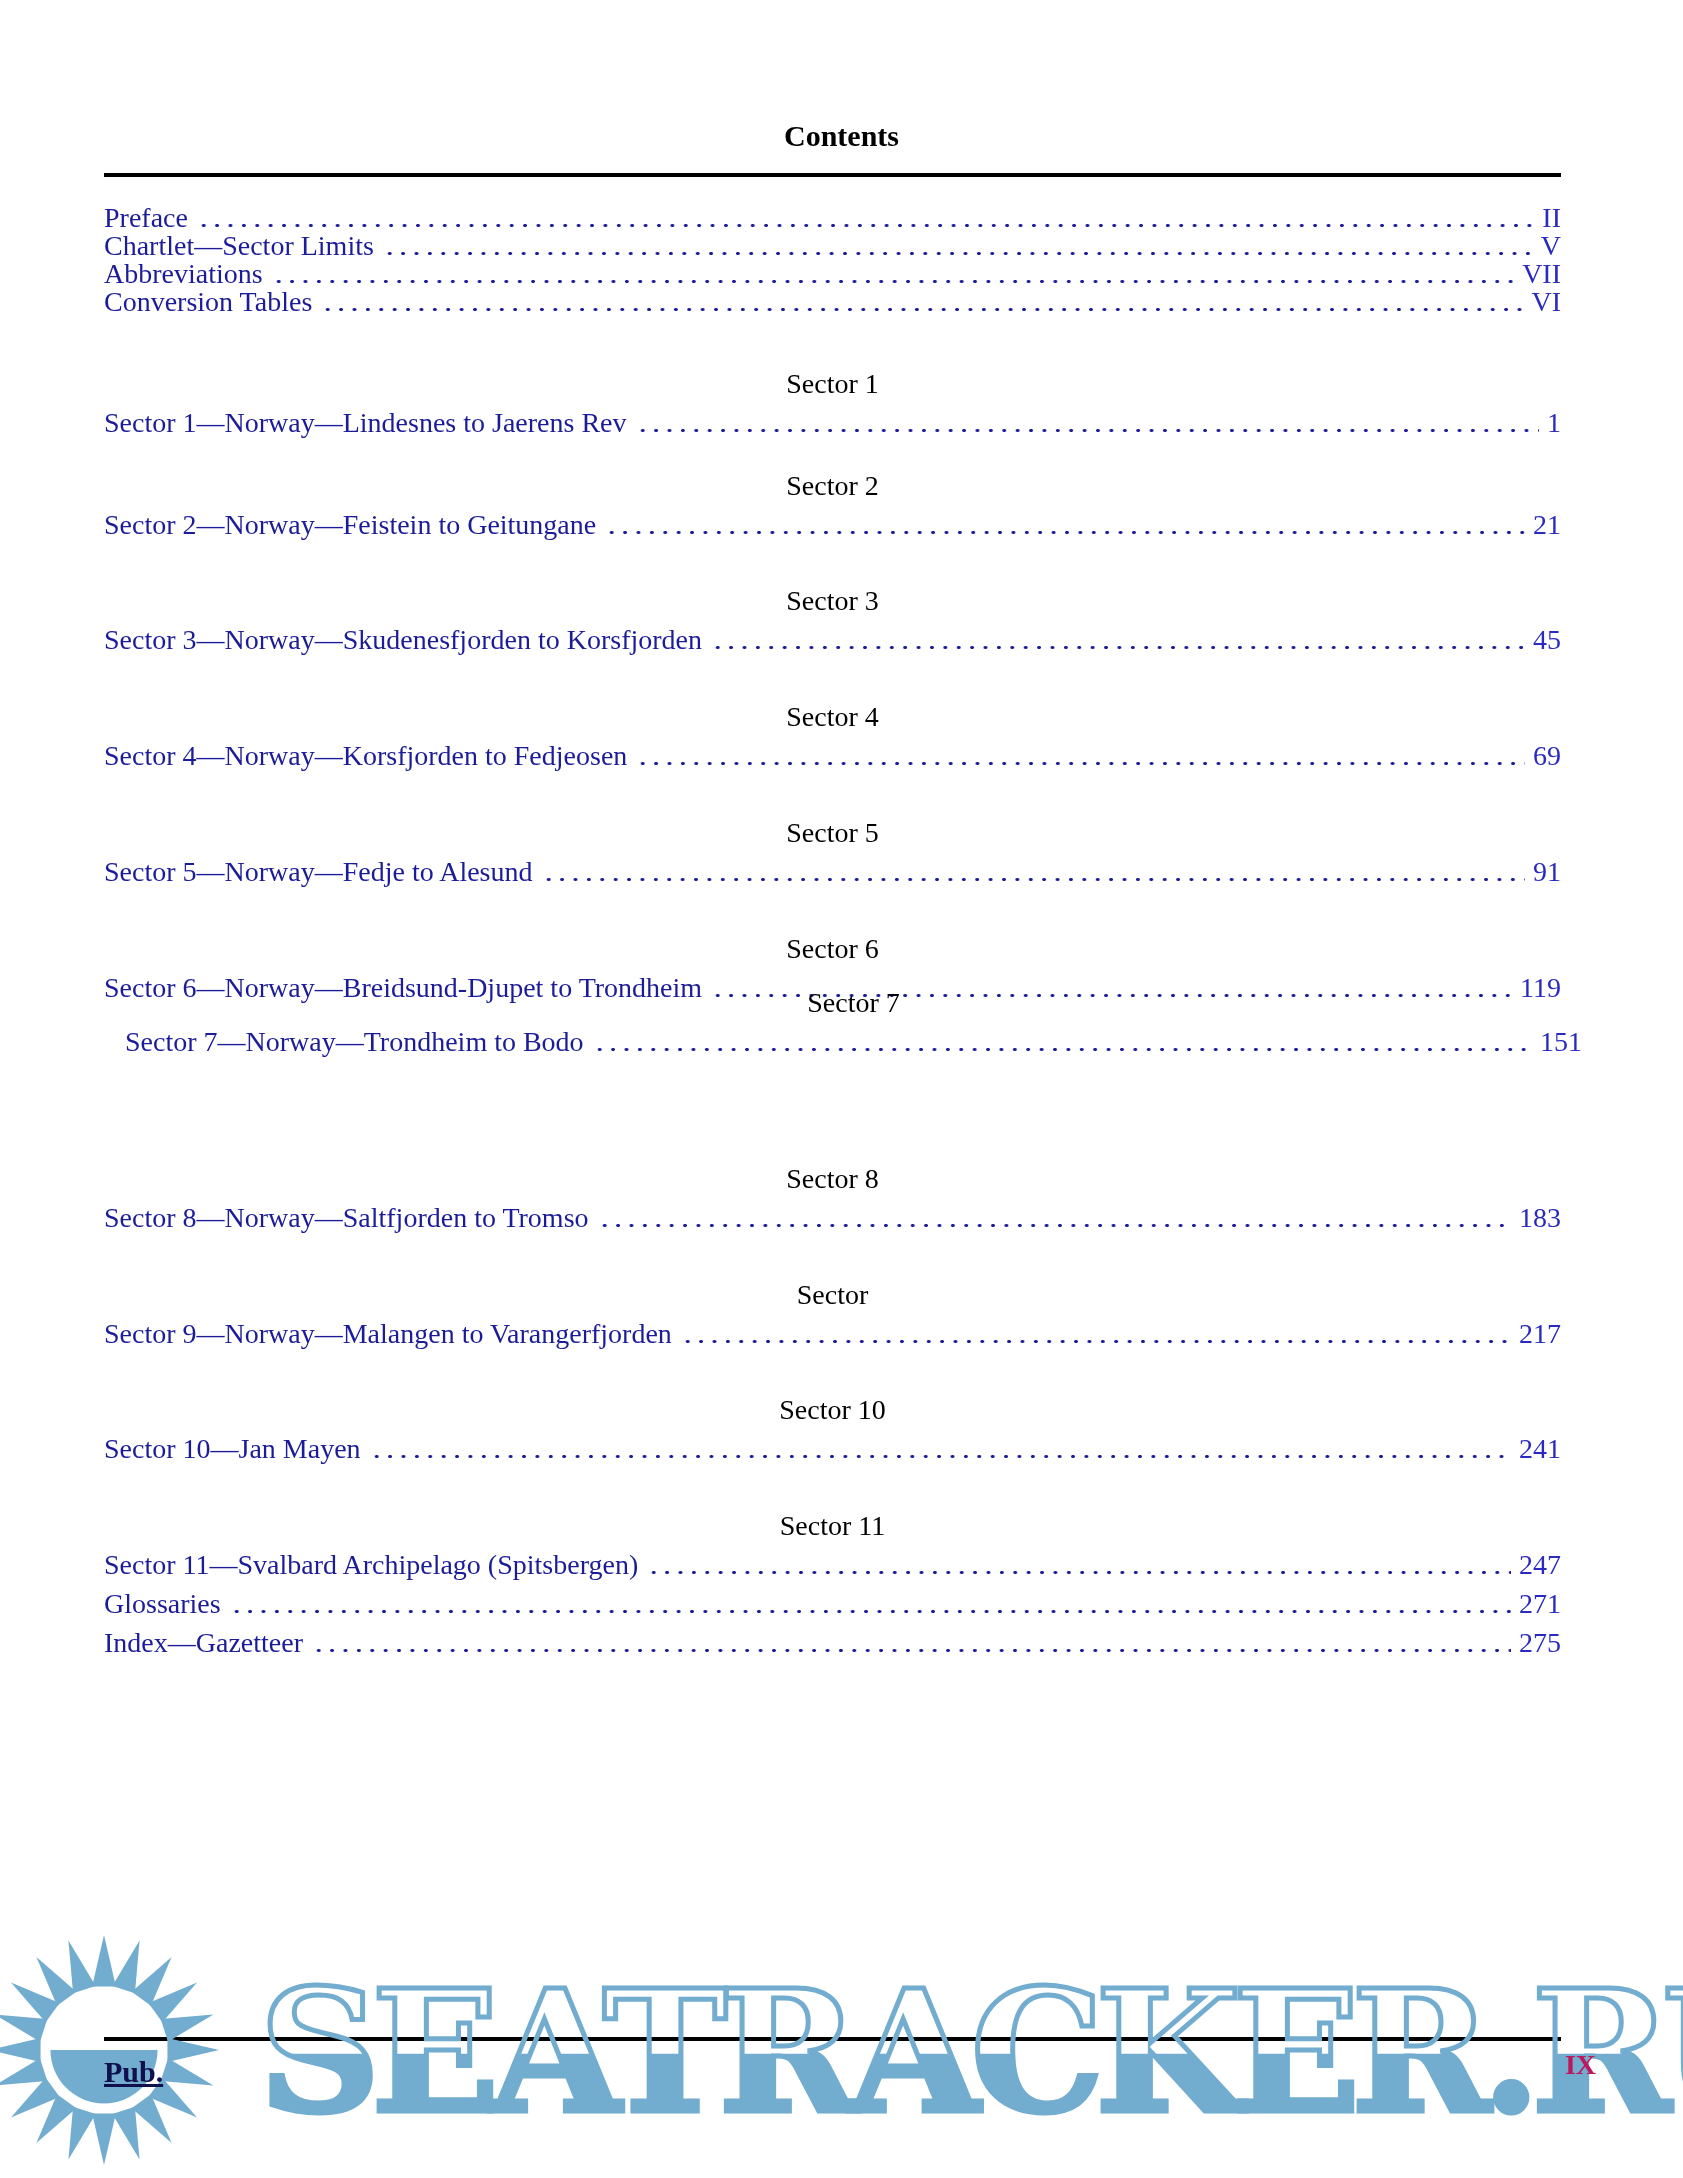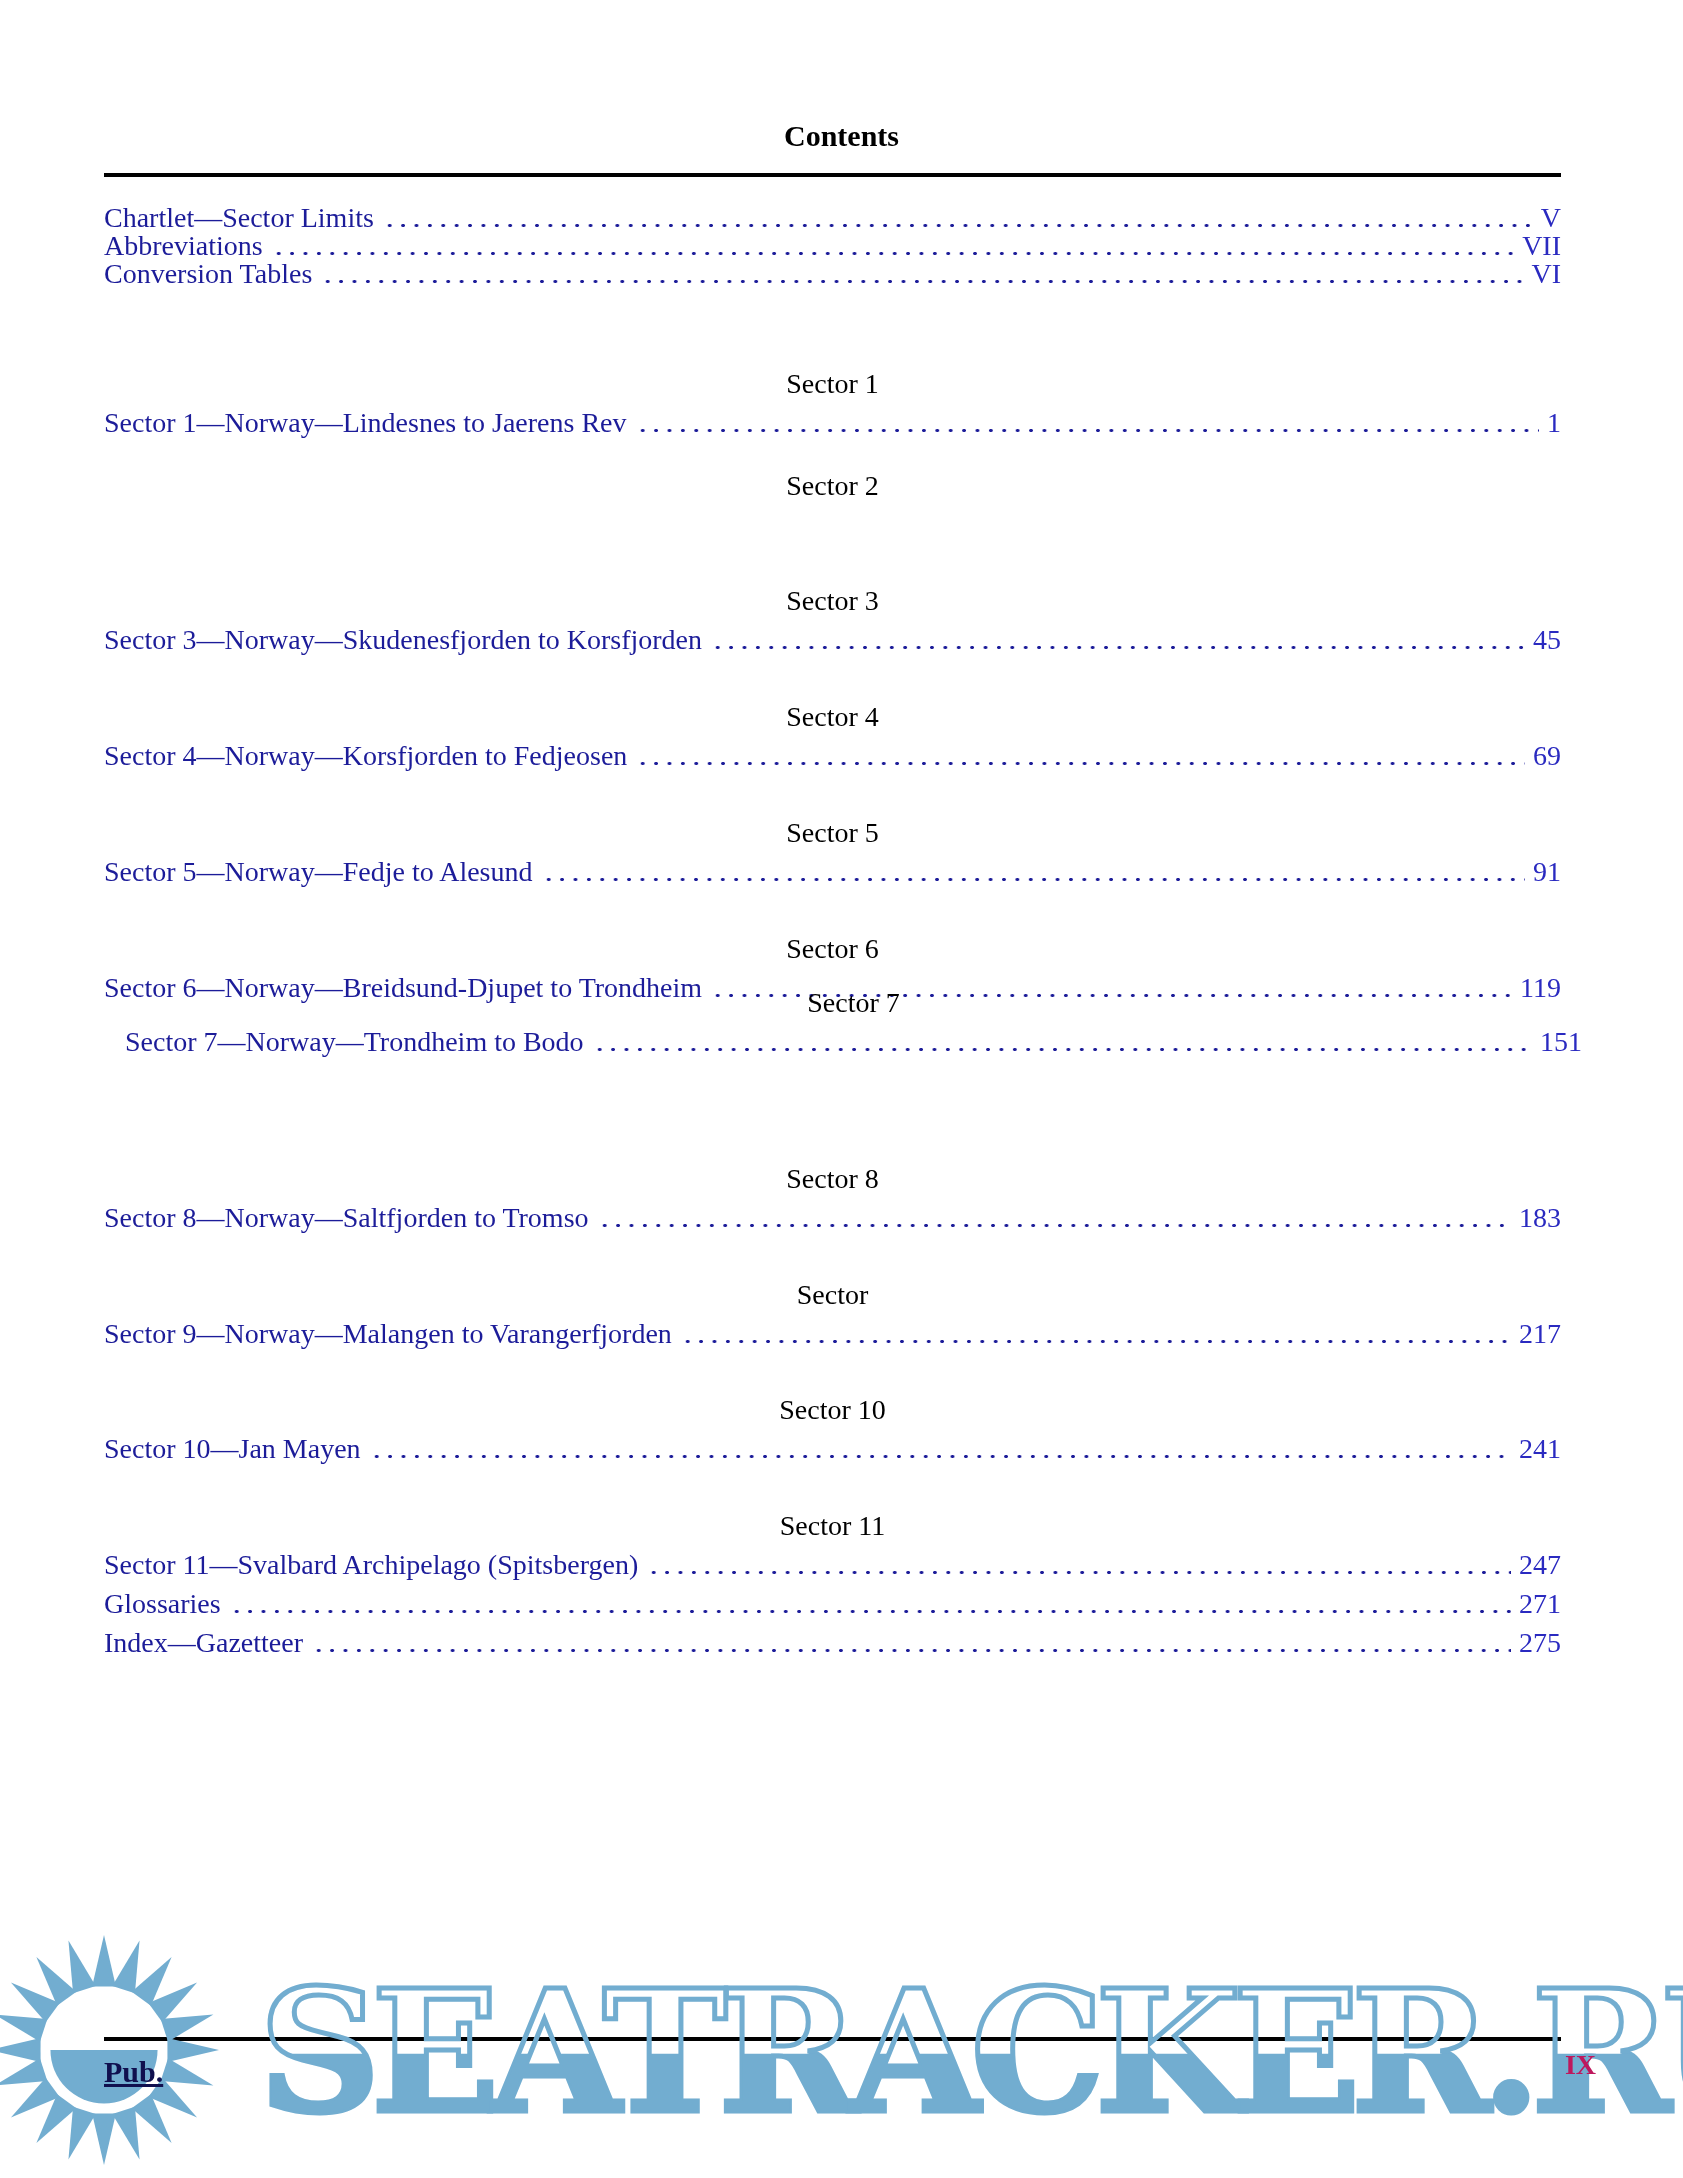--- a/index.html
+++ b/index.html
@@ -84,20 +84,25 @@
 <body>
 
 <div class="page">
 
   <div class="title">Contents</div>
 
   <div class="rule rule-top"></div>
 
   <div class="front-matter" id="front-matter">
       <div class="toc-row fm-row">
+    <span class="toc-label">Preface</span>
+    <span class="leader"></span>
+    <span class="toc-page">II</span>
+  </div>
+      <div class="toc-row fm-row">
     <span class="toc-label">Chartlet—Sector Limits</span>
     <span class="leader"></span>
     <span class="toc-page">V</span>
   </div>
       <div class="toc-row fm-row">
     <span class="toc-label">Abbreviations</span>
     <span class="leader"></span>
     <span class="toc-page">VII</span>
   </div>
       <div class="toc-row fm-row">
@@ -113,20 +118,27 @@
         <div class="group-entries">
           <div class="toc-row">
     <span class="toc-label">Sector 1—Norway—Lindesnes to Jaerens Rev</span>
     <span class="leader"></span>
     <span class="toc-page">1</span>
   </div>
         </div>
       </div>
       <div class="group" style="top: 471px;">
         <div class="group-heading">Sector 2</div>
+        <div class="group-entries">
+          <div class="toc-row">
+    <span class="toc-label">Sector 2—Norway—Feistein to Geitungane</span>
+    <span class="leader"></span>
+    <span class="toc-page">21</span>
+  </div>
+        </div>
       </div>
       <div class="group" style="top: 586px;">
         <div class="group-heading">Sector 3</div>
         <div class="group-entries">
           <div class="toc-row">
     <span class="toc-label">Sector 3—Norway—Skudenesfjorden to Korsfjorden</span>
     <span class="leader"></span>
     <span class="toc-page">45</span>
   </div>
         </div>

